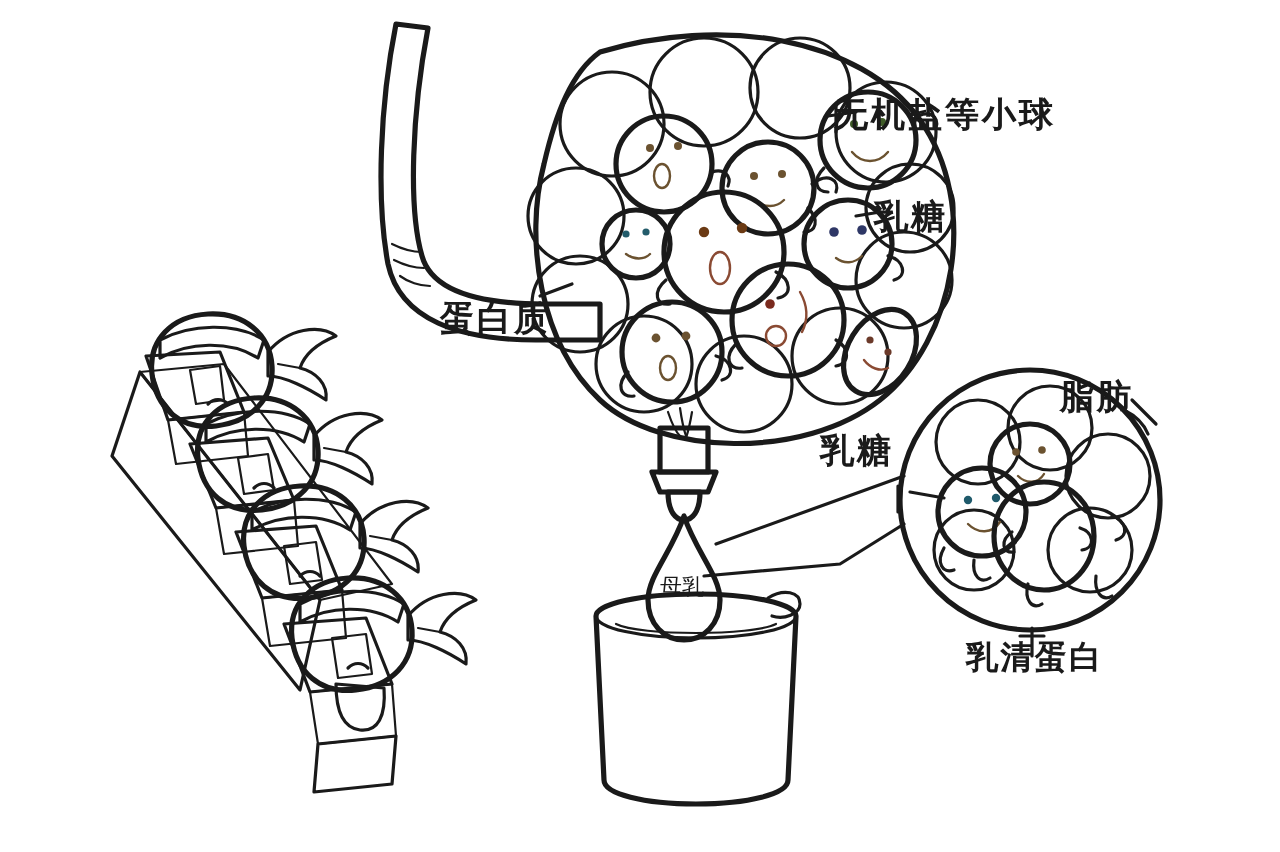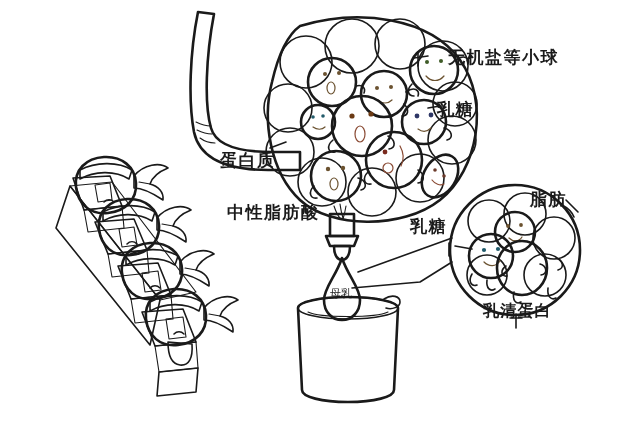--- a/index.html
+++ b/index.html
@@ -277,27 +277,26 @@
     </g>
 
     <path d="M270 148 L286 142" class="ink15"></path>
     <path d="M414 58 L428 56" class="ink15"></path>
     <path d="M418 52 L418 66" class="ink15"></path>
     <path d="M428 108 L440 106" class="ink15"></path>
   </svg>
 
   <div class="lbl" style="left:220px; top:152px;">蛋白质</div>
 
-  <div class="lbl" style="left:227px; top:204px;">中性脂肪酸</div>
-
-  <div class="lbl" style="left:448px; top:49px;font-family:Liberation Serif, serif;">无机盐等小球</div>
+
+  <div class="lbl" style="left:417px; top:49px;font-family:Liberation Serif, serif;">无机盐等小球</div>
 
   <div class="lbl" style="left:437px; top:101px;">乳糖</div>
 
   <div class="lbl" style="left:410px; top:218px;">乳糖</div>
 
   <div class="lbl" style="left:530px; top:191px;">脂肪</div>
 
-  <div class="lbl sm" style="left:483px; top:303px;">乳清蛋白</div>
+  <div class="lbl sm" style="left:483px; top:321px;">乳清蛋白</div>
 
   <div class="lbl drop" style="left:330px; top:288px;">母乳</div>
 
 </div>
 
 </body></html>

